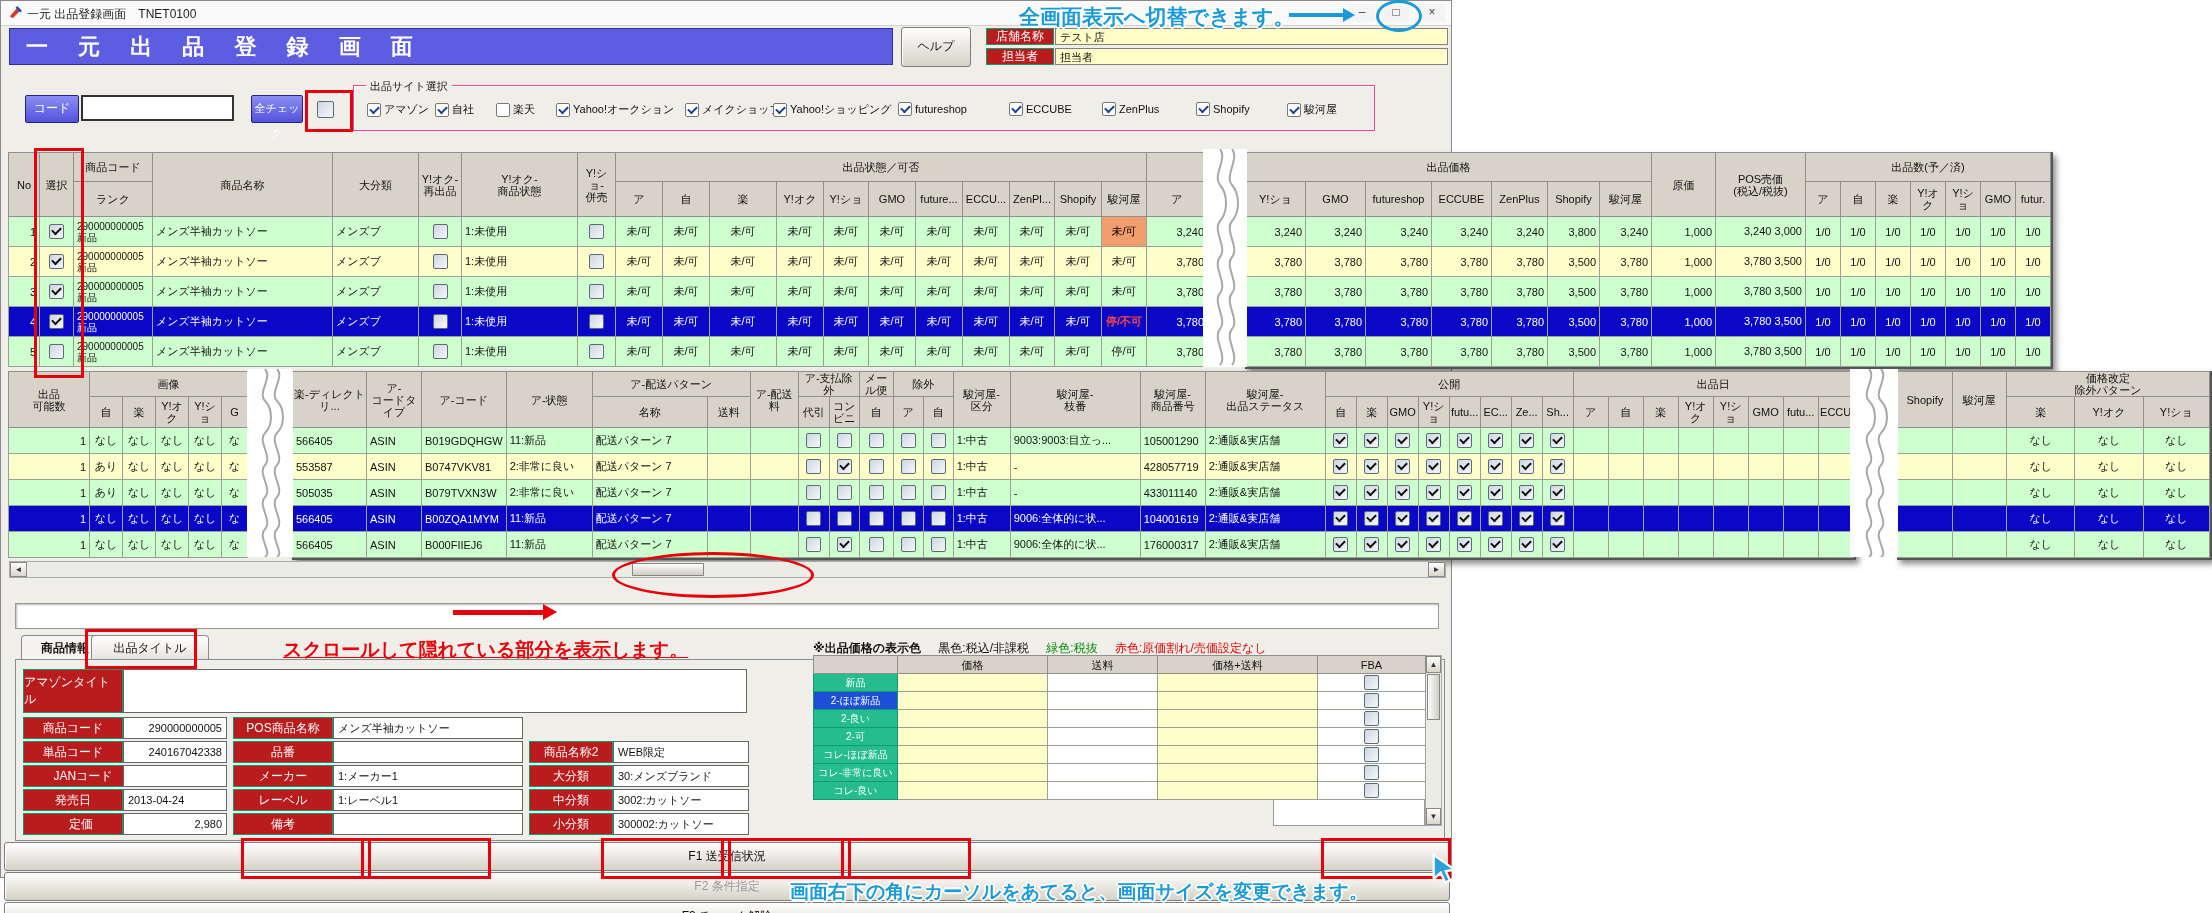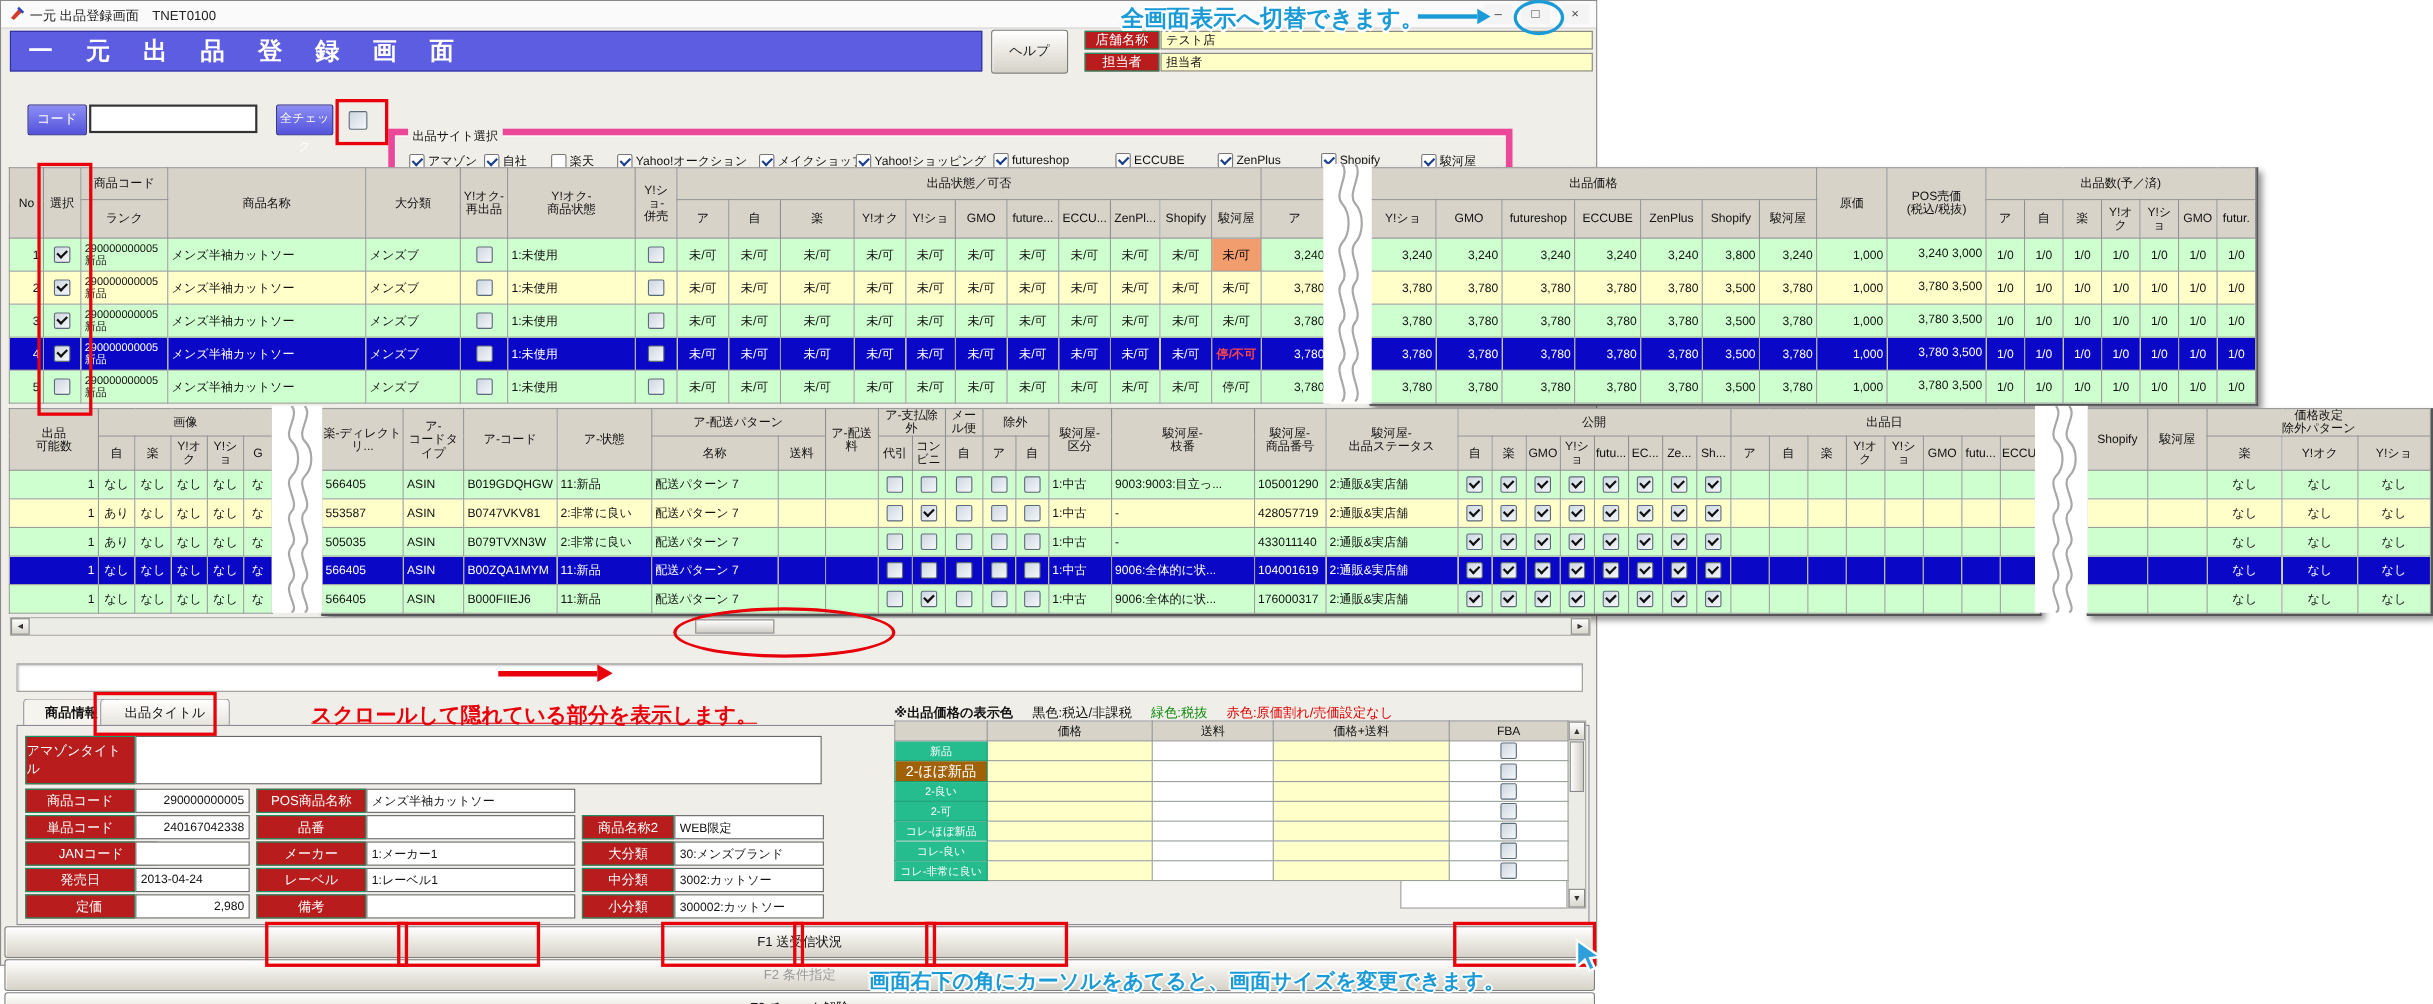--- a/index.html
+++ b/index.html
@@ -17,21 +17,21 @@
           color:#fff;font-size:22px;font-weight:bold;letter-spacing:12px;line-height:36px;padding-left:16px;box-sizing:border-box;}
   .btn3d{background:linear-gradient(#ffffff,#eceae4 45%,#d5d2c8);border:1px solid #7d7d7d;border-radius:3px;
          box-shadow:inset 1px 1px 0 #fff;font-size:12px;color:#111;text-align:center;}
   .help{position:absolute;left:900px;top:26px;width:68px;height:38px;line-height:36px;}
   .glabel{position:absolute;background:#b91c1c;border:1px solid #119a6d;color:#fff;display:flex;align-items:center;justify-content:center;font-size:12px;box-sizing:border-box;}
   .gval{position:absolute;background:#fff;border:1px solid #666;font-size:11px;display:flex;align-items:center;padding:0 4px;box-sizing:border-box;overflow:hidden;white-space:nowrap;}
   .yellowfield{position:absolute;background:#ffffc8;border:1px solid #808080;font-size:11px;line-height:16px;padding:0 4px;box-sizing:border-box;}
   .bluebtn{position:absolute;background:linear-gradient(#8d8df4,#5353dc);border:1px solid #242486;border-radius:2px;
            color:#fff;font-size:12px;text-align:center;}
   .codeinput{position:absolute;background:#fff;border:2px solid #333;box-sizing:border-box;font-size:12px;padding:0 4px;}
-  .groupbox{position:absolute;border:6px solid #ec4899;box-shadow:inset 1px 1px 0 #fff;box-sizing:border-box;margin-top:32px;}
+  .groupbox{position:absolute;border:1px solid #ec4899;box-shadow:inset 1px 1px 0 #fff;box-sizing:border-box;}
   .grouptitle{position:absolute;left:12px;top:-7px;background:#f0eee8;padding:0 4px;font-size:11px;}
   .siteitem{position:absolute;top:16px;display:flex;align-items:center;gap:3px;font-size:11px;white-space:nowrap;}
   
   .cb{display:inline-block;width:13px;height:13px;background:linear-gradient(135deg,#cdd6e0,#f6f8fa);
       border:1px solid #5c6b7a;border-radius:2px;position:relative;vertical-align:middle;}
   .cb.on::after{content:"";position:absolute;left:2px;top:2px;width:7px;height:4px;
       border-left:2px solid #101010;border-bottom:2px solid #101010;transform:rotate(-45deg);}
   .scb{width:12px;height:12px;background:#fff;border:1px solid #777;}
   .scb.on::after{border-color:#1b3f8f;}
   
@@ -237,21 +237,21 @@
               <th>FBA</th>
             </tr>
             <tr>
               <td class="c" style="background: rgb(38, 189, 142); color: rgb(255, 255, 255); height: 18px; font-size: 10px; border-color: rgb(17, 154, 109);">新品</td>
               <td style="background: rgb(255, 255, 202);"></td>
               <td style="background: rgb(255, 255, 255);"></td>
               <td style="background: rgb(255, 255, 202);"></td>
               <td class="c"><span class="cb"></span></td>
             </tr>
             <tr>
-              <td class="c" style="background: #a16207; color: rgb(255, 255, 255); height: 18px; font-size: 13px; border-color: rgb(17, 154, 109); margin-left: 28px;">2-ほぼ新品</td>
+              <td class="c" style="background: #1d4ed8; color: rgb(255, 255, 255); height: 18px; font-size: 10px; border-color: rgb(17, 154, 109); margin-left: 28px;">2-ほぼ新品</td>
               <td style="background: rgb(255, 255, 202);"></td>
               <td style="background: rgb(255, 255, 255);"></td>
               <td style="background: rgb(255, 255, 202);"></td>
               <td class="c"><span class="cb"></span></td>
             </tr>
             <tr>
               <td class="c" style="background: rgb(38, 189, 142); color: rgb(255, 255, 255); height: 18px; font-size: 10px; border-color: rgb(17, 154, 109);">2-良い</td>
               <td style="background: rgb(255, 255, 202);"></td>
               <td style="background: rgb(255, 255, 255);"></td>
               <td style="background: rgb(255, 255, 202);"></td>
@@ -265,28 +265,28 @@
               <td class="c"><span class="cb"></span></td>
             </tr>
             <tr>
               <td class="c" style="background: rgb(38, 189, 142); color: rgb(255, 255, 255); height: 18px; font-size: 10px; border-color: rgb(17, 154, 109);">コレ-ほぼ新品</td>
               <td style="background: rgb(255, 255, 202);"></td>
               <td style="background: rgb(255, 255, 255);"></td>
               <td style="background: rgb(255, 255, 202);"></td>
               <td class="c"><span class="cb"></span></td>
             </tr>
             <tr>
-              <td class="c" style="background: rgb(38, 189, 142); color: rgb(255, 255, 255); height: 18px; font-size: 10px; border-color: rgb(17, 154, 109);">コレ-良い</td>
+              <td class="c" style="background: rgb(38, 189, 142); color: rgb(255, 255, 255); height: 18px; font-size: 10px; border-color: rgb(17, 154, 109);">コレ-非常に良い</td>
               <td style="background: rgb(255, 255, 202);"></td>
               <td style="background: rgb(255, 255, 255);"></td>
               <td style="background: rgb(255, 255, 202);"></td>
               <td class="c"><span class="cb"></span></td>
             </tr>
             <tr>
-              <td class="c" style="background: rgb(38, 189, 142); color: rgb(255, 255, 255); height: 18px; font-size: 10px; border-color: rgb(17, 154, 109);">コレ-非常に良い</td>
+              <td class="c" style="background: rgb(38, 189, 142); color: rgb(255, 255, 255); height: 18px; font-size: 10px; border-color: rgb(17, 154, 109);">コレ-良い</td>
               <td style="background: rgb(255, 255, 202);"></td>
               <td style="background: rgb(255, 255, 255);"></td>
               <td style="background: rgb(255, 255, 202);"></td>
               <td class="c"><span class="cb"></span></td>
             </tr>
           </tbody>
         </table>
       </div>
     <div style="position:absolute;left:1272px;top:654px;width:152px;height:171px;background:#fff;border:1px solid #999;box-sizing:border-box;z-index:7;"></div>
     <div class="vsb" style="left:1424px;top:654px;height:171px;">

